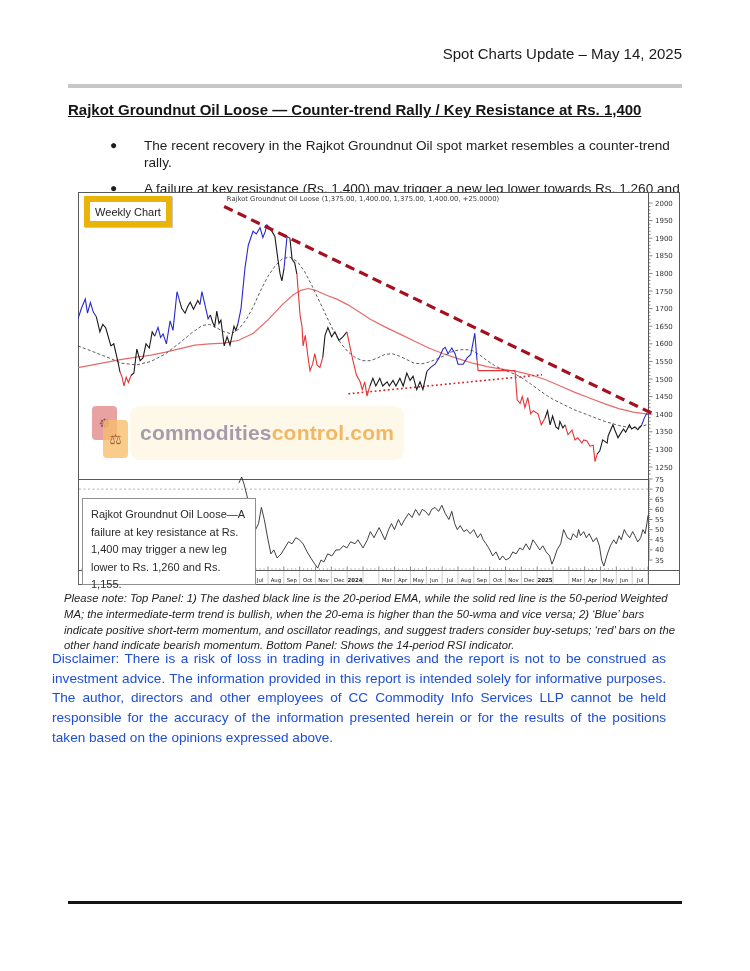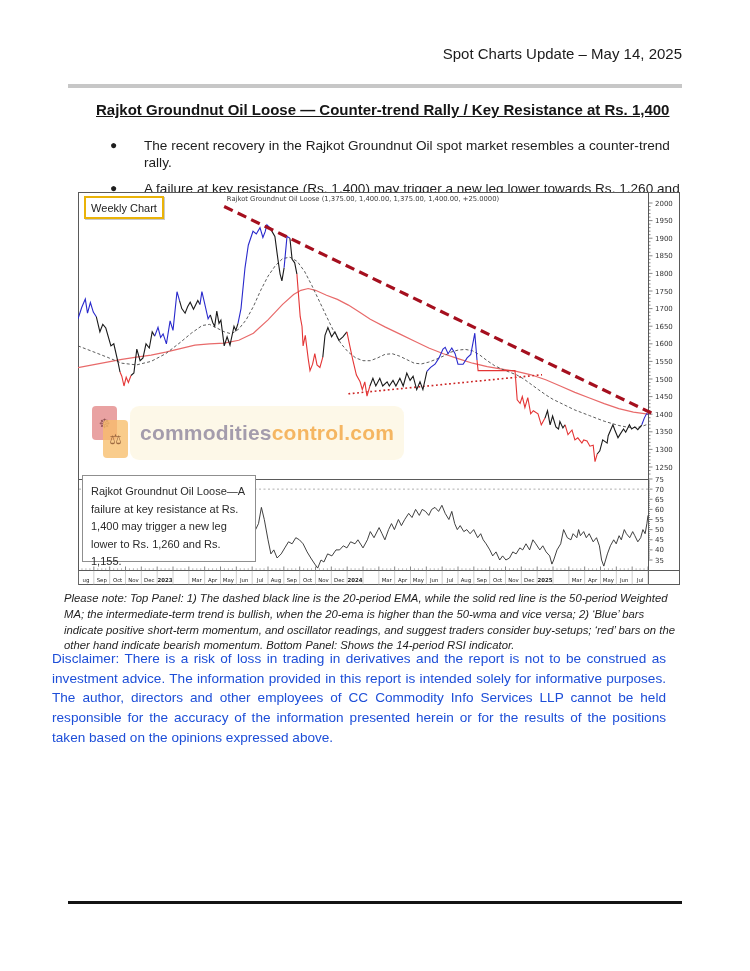--- a/index.html
+++ b/index.html
@@ -2,42 +2,42 @@
 <html><head>
 <meta charset="utf-8">
 <style>
   html,body{margin:0;padding:0;background:#e8e8e8;}
   .page{position:relative;width:750px;height:971px;background:#ffffff;margin:0 auto;
         font-family:"Liberation Sans",sans-serif;color:#222;overflow:hidden;}
   .header-date{position:absolute;top:45px;left:68px;width:614px;text-align:right;
         font-size:15px;color:#1b1b1b;}
   .header-divider{position:absolute;top:84px;left:68px;width:614px;height:4px;background:#c7c7c7;}
   .doc-title{position:absolute;top:101px;left:68px;width:614px;font-size:15px;font-weight:bold;
-        color:#151515;text-decoration:underline;margin-left:28px;}
+        color:#151515;text-decoration:underline;}
   .bullets{position:absolute;top:138px;left:98px;width:584px;font-size:13.6px;color:#1e1e1e;}
   .bullet-row{display:flex;margin-bottom:9px;line-height:1.25;}
   .bullet-dot{width:34px;text-align:left;padding-left:12px;flex:0 0 34px;font-size:12px;}
   .figure{position:absolute;left:78px;top:192px;width:602px;height:393px;}
   .figure svg{position:absolute;left:0;top:0;}
   .weekly-label{position:absolute;left:6px;top:4px;width:76px;height:19px;background:#fff;
-        border:2px solid #eab308;box-shadow:1px 1px 0 #c9c9c9;font-size:11px;color:#222;
+        border:6px solid #eab308;box-shadow:1px 1px 0 #c9c9c9;font-size:11px;color:#222;
         display:flex;align-items:center;justify-content:center;}
   .watermark{position:absolute;left:12px;top:214px;display:flex;align-items:center;opacity:0.85;}
   .wm-icon{position:relative;width:40px;height:54px;flex:0 0 40px;}
   .wm-sq-red{position:absolute;left:2px;top:0;width:25px;height:34px;border-radius:4px;
         background:rgba(219,104,104,0.72);display:flex;align-items:center;justify-content:center;
         font-size:13px;color:rgba(90,20,20,0.75);}
   .wm-sq-orange{position:absolute;left:13px;top:14px;width:25px;height:38px;border-radius:4px;
         background:rgba(246,178,82,0.78);display:flex;align-items:center;justify-content:center;
         font-size:14px;color:rgba(122,62,20,0.85);}
   .wm-text{font-size:21px;font-weight:bold;background:rgba(251,241,205,0.55);
         padding:15px 10px;border-radius:9px;letter-spacing:0.2px;white-space:nowrap;}
   .wm-gray{color:rgba(134,124,148,0.88);}
   .wm-orange{color:rgba(242,163,58,0.92);}
-  .annotation-box{position:absolute;left:4px;top:283px;width:156px;height:71px;background:#fff;
+  .annotation-box{position:absolute;left:4px;top:306px;width:156px;height:71px;background:#fff;
         border:1px solid #8f8f8f;padding:7px 8px;font-size:11px;line-height:1.6;color:#2b2b2b;}
   .note-text{position:absolute;top:591px;left:64px;width:622px;font-size:11.3px;font-style:italic;
         color:#1f1f1f;text-align:left;line-height:1.4;}
   .disclaimer-text{position:absolute;top:649px;left:52px;width:614px;font-size:13.6px;
         color:#1d4ed8;text-align:justify;line-height:1.45;}
   .footer-rule{position:absolute;top:901px;left:68px;width:614px;height:3px;background:#141414;}
 </style>
 </head>
 <body>
 

